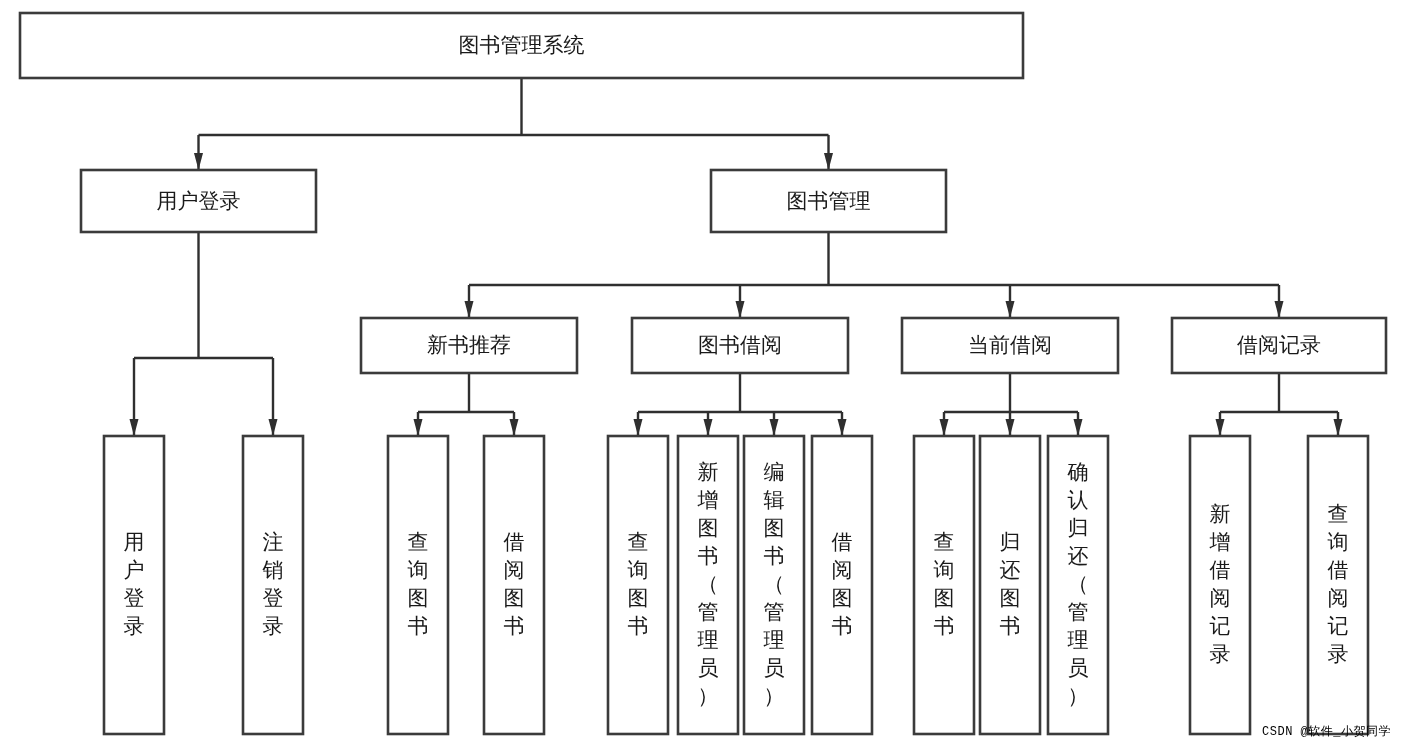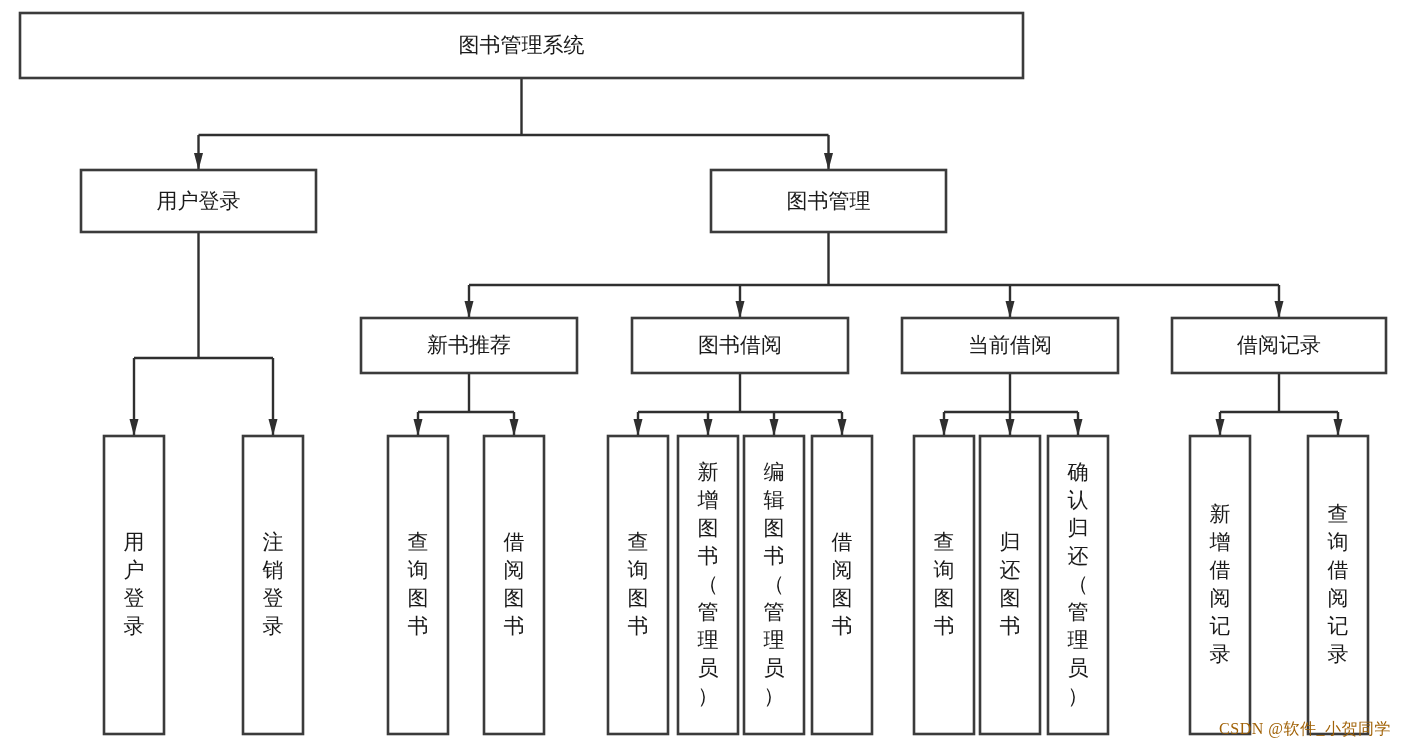--- a/index.html
+++ b/index.html
@@ -51,23 +51,23 @@
     stroke-linecap: butt;
   }
   .edge-arrow {
     fill: #2f2f2f;
     stroke: none;
   }
   .watermark {
     position: absolute;
     right: 14px;
     bottom: 4px;
-    font-family: Liberation Serif, serif;
-    font-size: 16px;
-    color: #a16207;
+    font-family: Liberation Mono, monospace;
+    font-size: 12px;
+    color: #000000;
     letter-spacing: 0.5px;
     white-space: nowrap;
     user-select: none;
   }
 </style>
 </head>
 <body>
 
 <div id="diagram-root">
   <svg class="flow" viewBox="0 0 1405 747" xmlns="http://www.w3.org/2000/svg">

